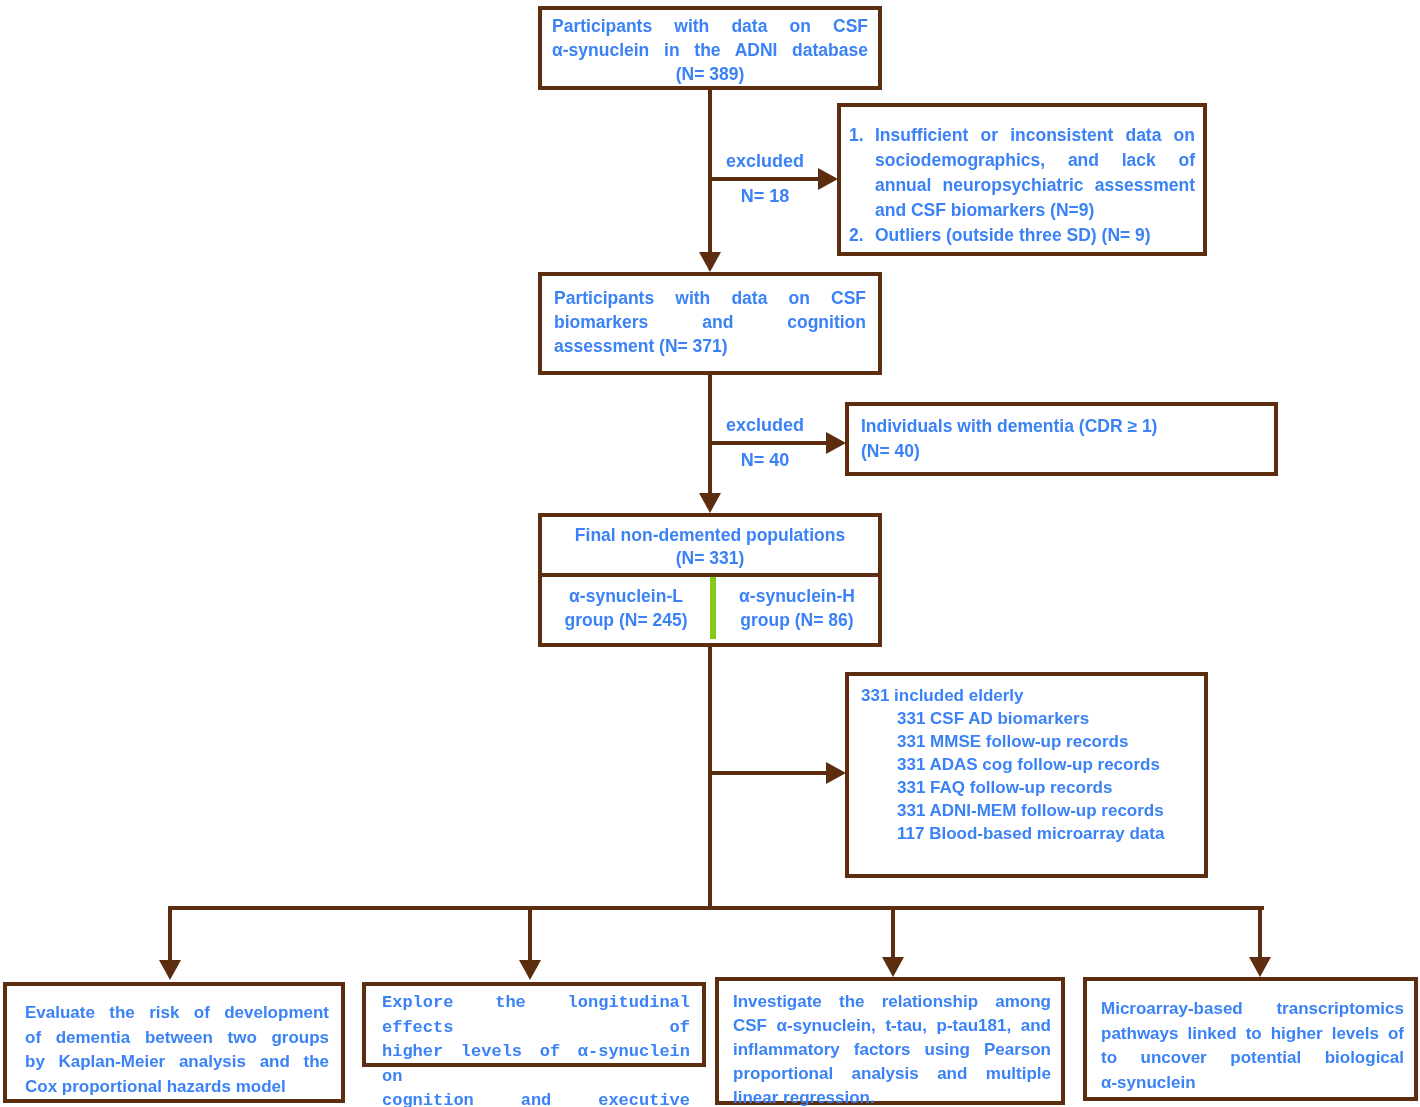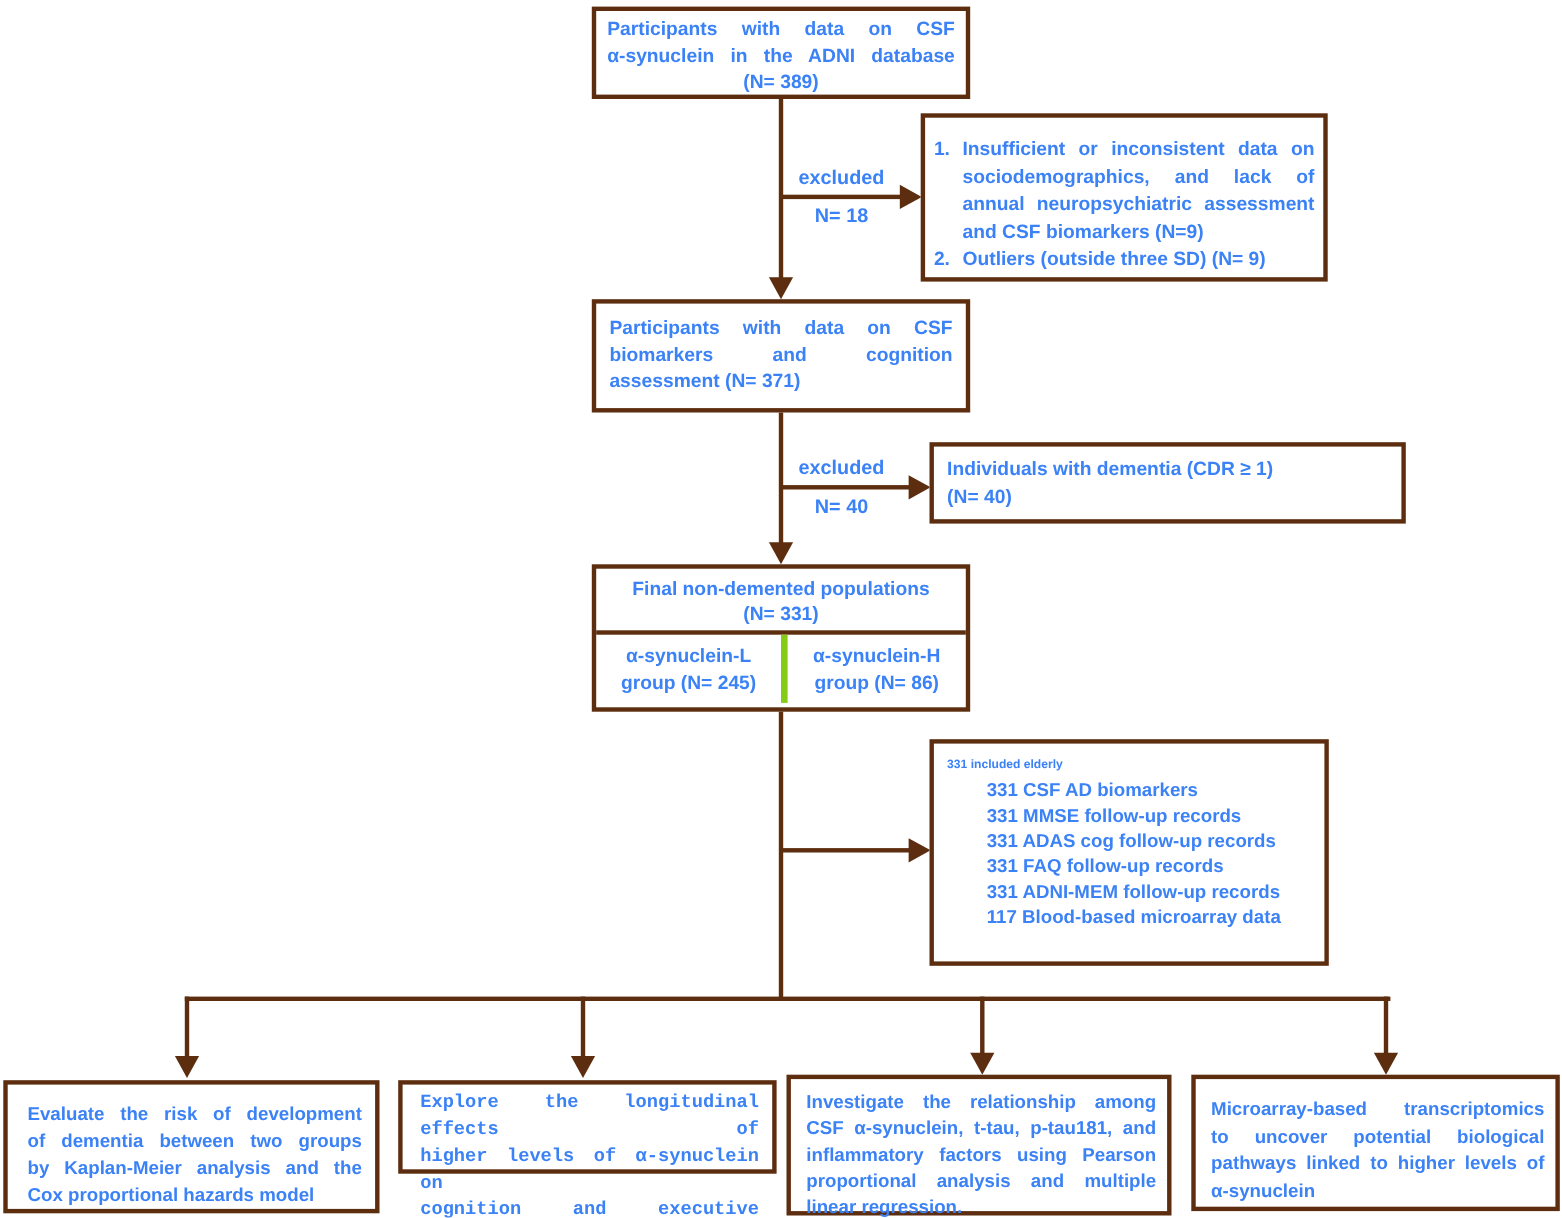--- a/index.html
+++ b/index.html
@@ -25,21 +25,21 @@
   .arrow-right{position:absolute; width:0; height:0;
     border-top:11px solid transparent; border-bottom:11px solid transparent;
     border-left:20px solid #5C2D0E;}
   .flowlabel{position:absolute; width:124px; text-align:center;
     font-weight:700; font-size:18px; line-height:26px;}
   
   .numrow{display:flex; align-items:flex-start;}
   .nummark{flex:0 0 26px; font-weight:700; font-size:17.5px; line-height:25px;}
   .numlines{flex:1 1 auto; font-weight:700; font-size:17.5px; line-height:25px;}
   
-  .eld-title{font-weight:700; font-size:11px; line-height:23px;}
+  .eld-title{font-weight:700; font-size:17px; line-height:23px;}
   .eld-items .ln{font-weight:700; font-size:17px; line-height:23px; text-align:left;}
   .eld-items{padding-left:36px;}
 </style>
 </head>
 <body>
 
 <div class="canvas">
 
   <div class="box" style="left:538px;top:6px;width:344px;height:84px;padding:4px 10px;">
     <div class="txt jlines center-last">
@@ -176,19 +176,19 @@
         <div class="ln">CSF α-synuclein, t-tau, p-tau181, and</div>
         <div class="ln">inflammatory factors using Pearson</div>
         <div class="ln">proportional analysis and multiple</div>
         <div class="ln">linear regression.</div>
       </div>
   </div>
 
   <div class="box" style="left:1083px;top:977px;width:335px;height:124px;padding:16px 10px 0 14px;">
     <div class="txt jlines" style="font-size:17px;line-height:24.5px;">
         <div class="ln">Microarray-based transcriptomics</div>
+        <div class="ln">pathways linked to higher levels of</div>
         <div class="ln">to uncover potential biological</div>
-        <div class="ln">pathways linked to higher levels of</div>
         <div class="ln">α-synuclein</div>
       </div>
   </div>
 
 </div>
 
 </body></html>

